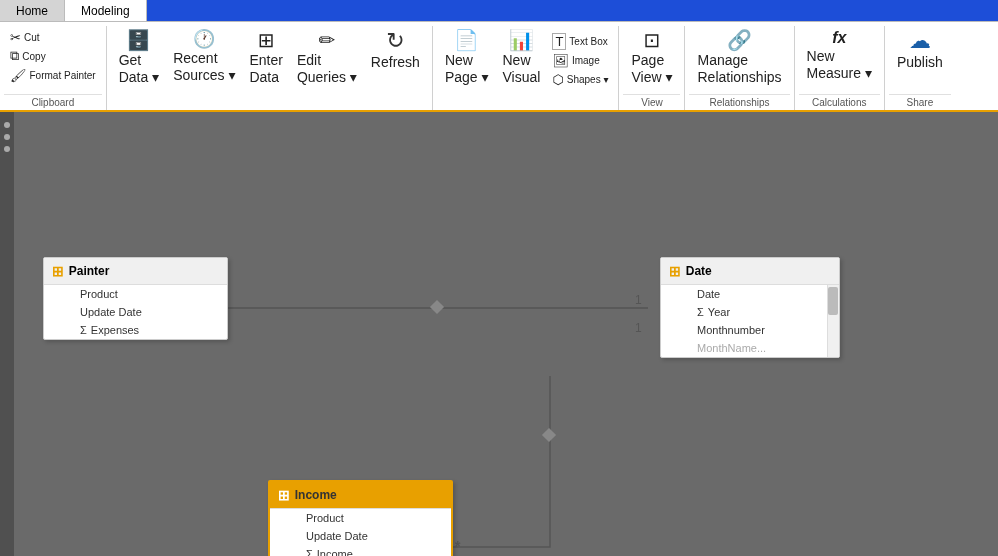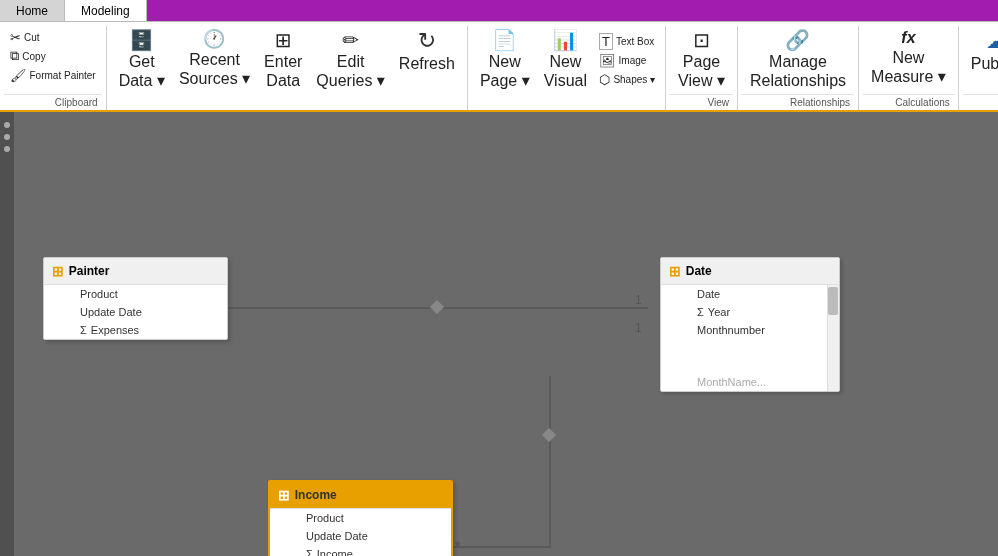--- a/index.html
+++ b/index.html
@@ -1,21 +1,21 @@
 <!DOCTYPE html>
 <html><head>
   <meta charset="utf-8">
   <style>
     * { box-sizing: border-box; margin: 0; padding: 0; }
     body { font-family: 'Segoe UI', Arial, sans-serif; font-size: 12px; background: #f0f0f0; overflow: hidden; width: 998px; height: 556px; }
 
     
     .tab-bar {
       display: flex;
-      background: #a21caf;
+      background: #1d4ed8;
       height: 22px;
       border-bottom: 1px solid #bbb;
     }
     .tab {
       padding: 3px 16px;
       font-size: 12px;
       cursor: pointer;
       background: #d4d4d4;
       border-right: 1px solid #bbb;
       display: flex; align-items: center;
@@ -46,21 +46,21 @@
     .ribbon-group-content {
       display: flex;
       flex-direction: row;
       align-items: flex-start;
       flex: 1;
       gap: 2px;
       padding: 2px 2px 0 2px;
     }
     .ribbon-group-label {
       font-size: 10px;
-      text-align: right;
+      text-align: center;
       color: #555;
       padding: 2px 4px 2px 4px;
       border-top: 1px solid #e0e0e0;
       margin-top: auto;
     }
 
     .ribbon-btn {
       display: flex;
       flex-direction: column;
       align-items: center;
@@ -70,21 +70,21 @@
       border-radius: 2px;
       min-width: 36px;
       font-size: 10px;
       color: #222;
       background: none;
       border: none;
       height: 60px;
       gap: 2px;
     }
     .ribbon-btn .icon { font-size: 22px; line-height: 1; }
-    .ribbon-btn .label { font-size: 16px; text-align: center; line-height: 1.2; }
+    .ribbon-btn .label { font-size: 14px; text-align: left; line-height: 1.2; }
 
     .ribbon-btn-small {
       display: flex;
       flex-direction: row;
       align-items: center;
       padding: 2px 4px;
       cursor: pointer;
       border-radius: 2px;
       font-size: 10px;
       color: #222;
@@ -357,21 +357,21 @@
       <div class="table-row-item">
         <span>Date</span>
       </div>
       <div class="table-row-item">
         <span class="sigma-icon">Σ</span>
         <span>Year</span>
       </div>
       <div class="table-row-item">
         <span>Monthnumber</span>
       </div>
-      <div class="table-row-item" style="color:#aaa;margin-top:34px;">
+      <div class="table-row-item" style="color:#aaa;">
         <span>MonthName...</span>
       </div>
 
       <div style="position:absolute; right:0; top:0; width:12px; height:100%; background:#f0f0f0; border-left:1px solid #ddd;">
         <div style="position:absolute; right:1px; top:2px; width:10px; height:28px; background:#bbb; border-radius:2px;"></div>
       </div>
     </div>
   </div>
 
   <div class="table-card selected" style="left:268px; top:368px; width:185px;">

